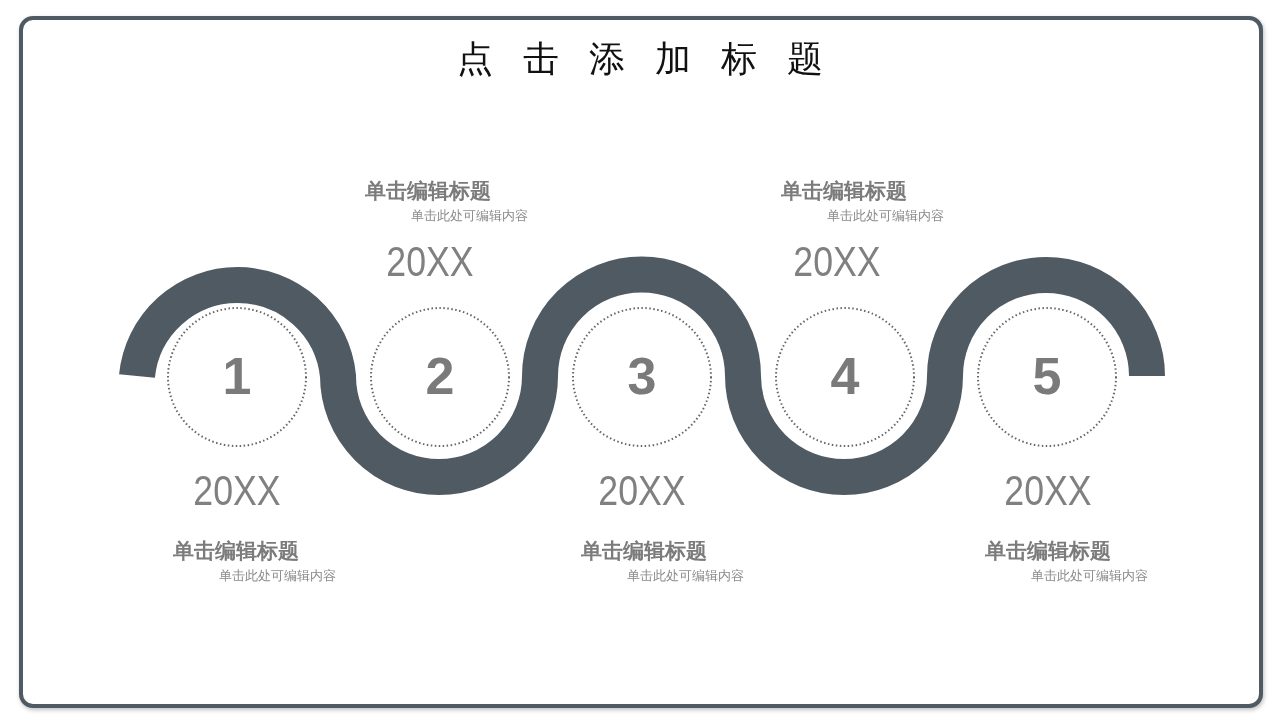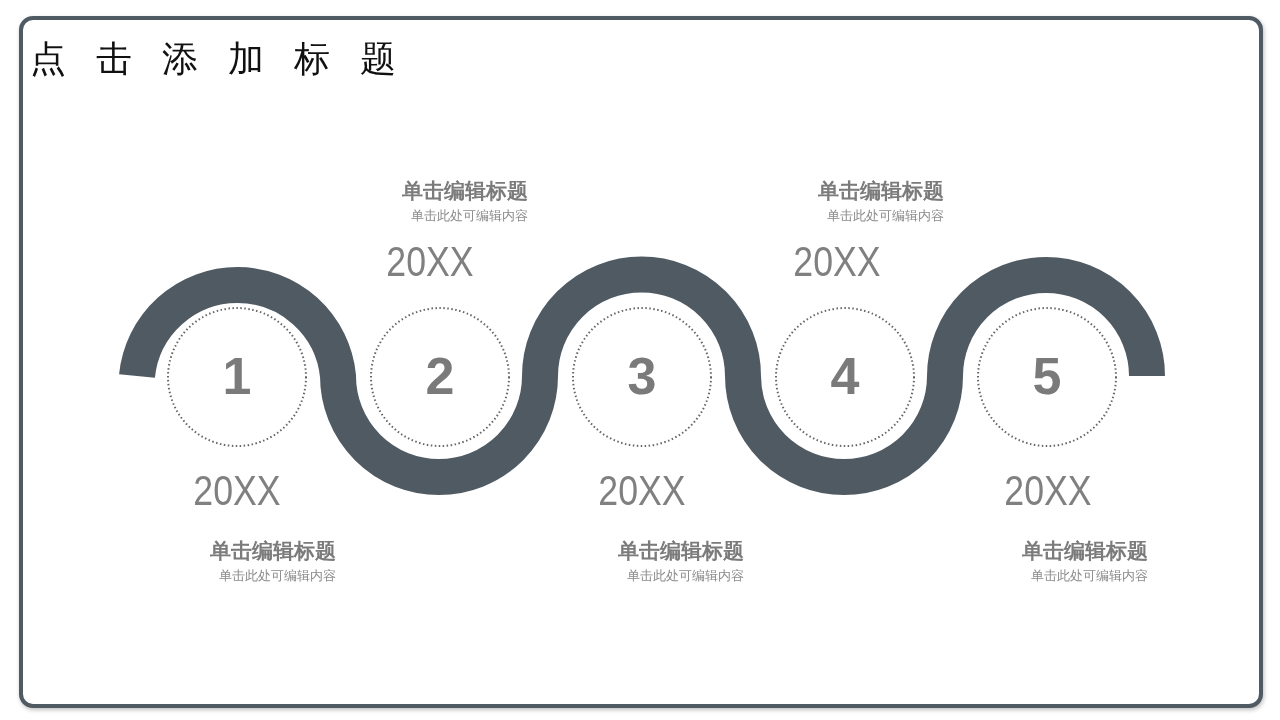--- a/index.html
+++ b/index.html
@@ -6,36 +6,36 @@
     body {
       width: 1280px; height: 720px; background: #ffffff; position: relative; overflow: hidden;
       font-family: "DejaVu Sans", "Liberation Sans", sans-serif;
     }
     .frame {
       position: absolute; left: 19px; top: 16px; width: 1236px; height: 684px;
       border: 4px solid #4f5a63; border-radius: 14px; background: #fff;
       box-shadow: 1px 2px 4px rgba(0,0,0,0.25);
     }
     .title {
-      position: absolute; left: 0; width: 1280px; top: 36px; 
+      position: absolute; left: 0; width: 1280px; top: 36px; text-align: center;
       font-size: 36px; color: #111; letter-spacing: 30px; text-indent: 30px; line-height: 46px;
       font-family: "DejaVu Sans", sans-serif;
     }
     svg.wave { position: absolute; left: 0; top: 0; }
     .num {
       position: absolute; width: 140px; text-align: center; font-size: 52px; font-weight: bold;
       color: #7a7a7a; line-height: 60px; font-family: "Liberation Sans", sans-serif;
     }
     .year {
       position: absolute; width: 200px; text-align: center; font-size: 42px; color: #808080;
       line-height: 50px; font-family: "Liberation Sans Narrow", "Liberation Sans", sans-serif;
       transform: scaleX(0.85);
     }
     .ttl {
-      position: absolute; width: 200px; text-align: right; font-size: 21px; font-weight: bold;
+      position: absolute; width: 200px; text-align: center; font-size: 21px; font-weight: bold;
       color: #7b7b7b; line-height: 26px;
     }
     .sub {
       position: absolute; width: 200px; text-align: right; font-size: 13px; color: #8a8a8a;
       line-height: 18px;
     }
   </style>
 </head>
 <body>
 

